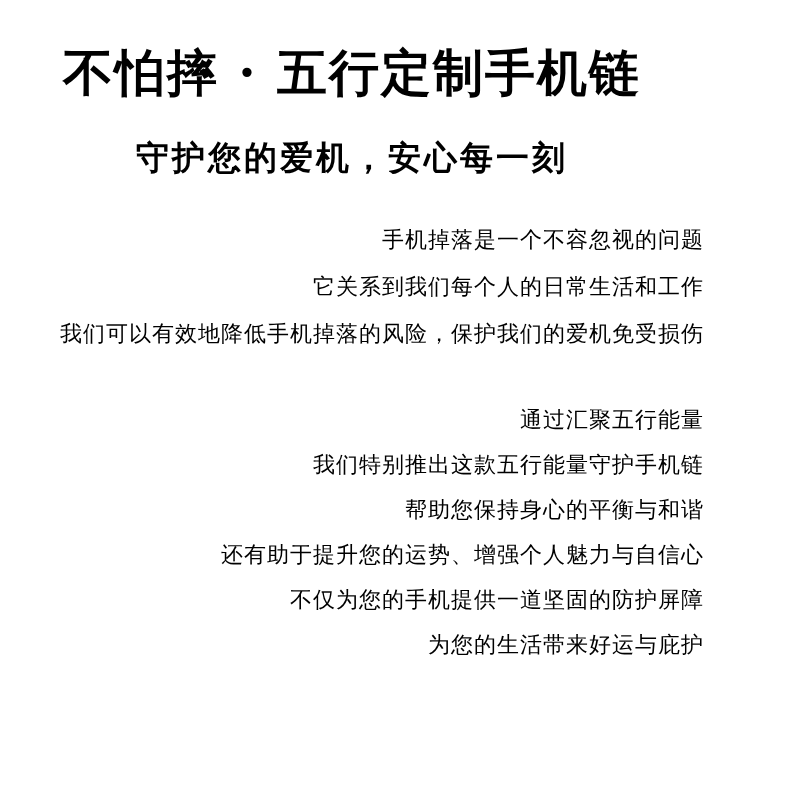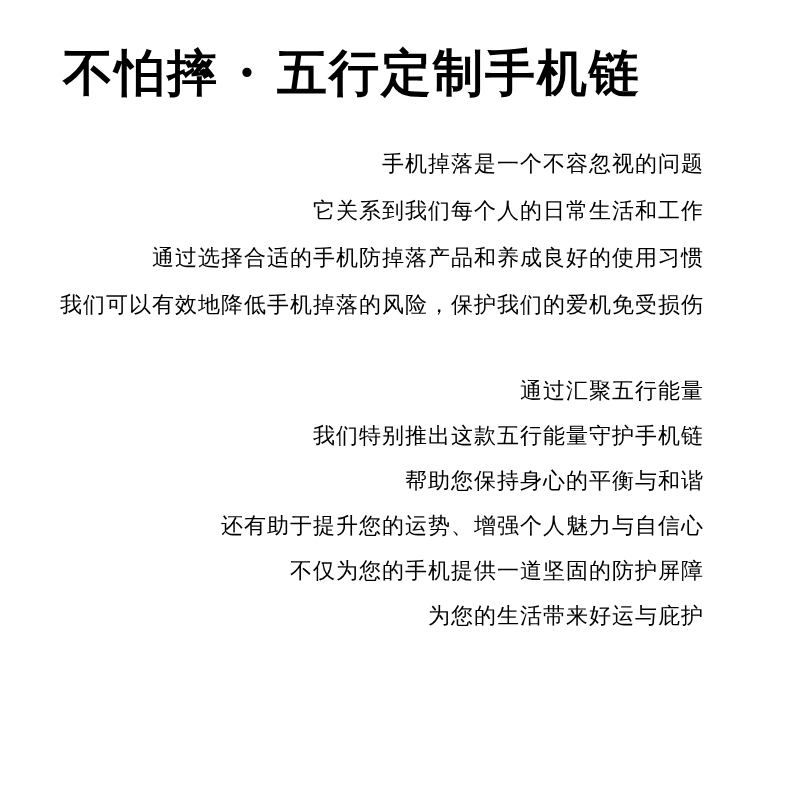--- a/index.html
+++ b/index.html
@@ -51,25 +51,25 @@
     line-height: 45px;
   }
 </style>
 </head>
 <body>
 
 <div class="page">
 
   <div class="title">不怕摔 · 五行定制手机链</div>
 
+  <div class="subtitle">守护您的爱机，安心每一刻</div>
 
   <div class="paragraph">
     <div class="body-line">手机掉落是一个不容忽视的问题</div>
     <div class="body-line">它关系到我们每个人的日常生活和工作</div>
-    <div class="body-line">通过选择合适的手机防掉落产品和养成良好的使用习惯</div>
     <div class="body-line">我们可以有效地降低手机掉落的风险，保护我们的爱机免受损伤</div>
   </div>
 
   <div class="paragraph second">
     <div class="body-line">通过汇聚五行能量</div>
     <div class="body-line">我们特别推出这款五行能量守护手机链</div>
     <div class="body-line">帮助您保持身心的平衡与和谐</div>
     <div class="body-line">还有助于提升您的运势、增强个人魅力与自信心</div>
     <div class="body-line">不仅为您的手机提供一道坚固的防护屏障</div>
     <div class="body-line">为您的生活带来好运与庇护</div>

